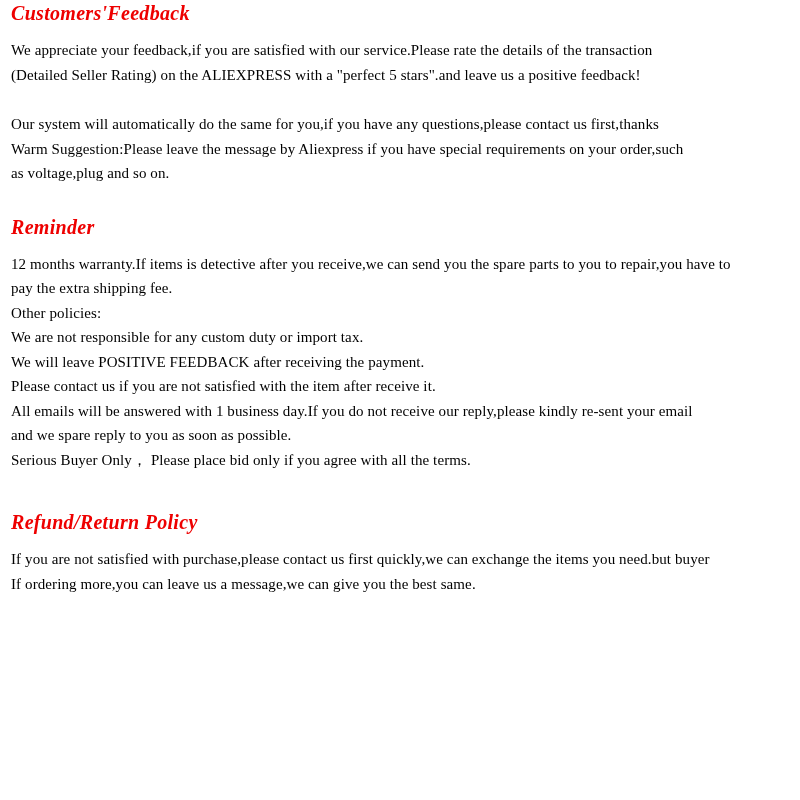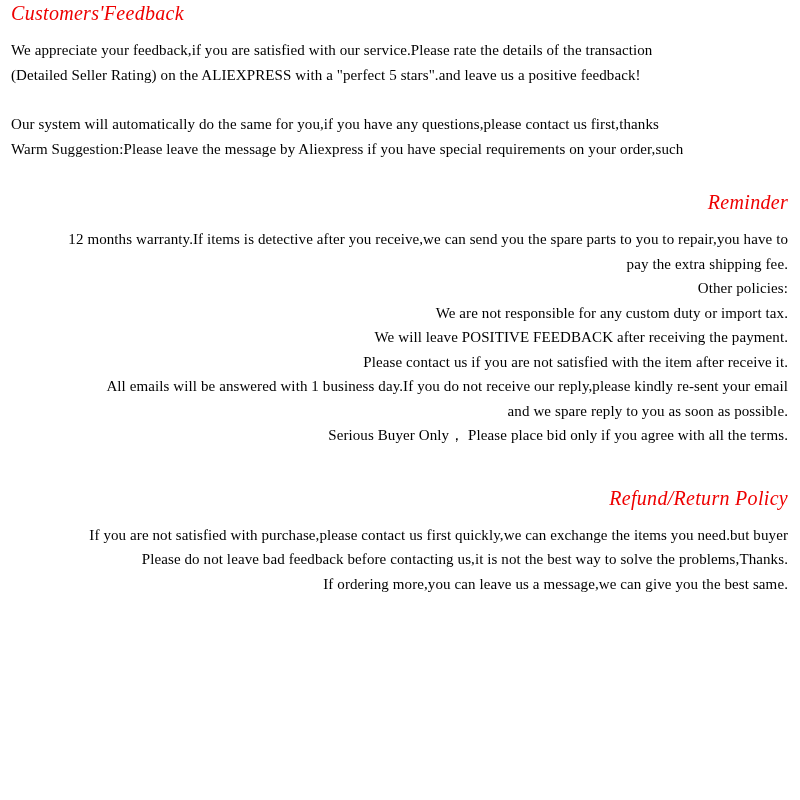--- a/index.html
+++ b/index.html
@@ -14,32 +14,31 @@
     color: #000000;
     overflow: hidden;
   }
   .page {
     padding: 2px 12px 0 11px;
     box-sizing: border-box;
   }
   .section-heading {
     font-family: "Liberation Serif", serif;
     font-style: italic;
-    font-weight: normal;
+    font-weight: bold;
     font-size: 20px;
     color: #ee0000;
     margin: 0 0 13px 0;
     letter-spacing: 0.3px;
   }
   .section {
     margin-bottom: 0;
   }
   .section + .section {
     margin-top: 30px;
-    text-align: right;
   }
   .section-refund.section {
     margin-top: 39px;
   }
   .block {
     margin: 0 0 25px 0;
   }
   .block:last-child {
     margin-bottom: 0;
     font-family: Liberation Serif, serif;
@@ -58,20 +57,21 @@
 
   <div class="section section-feedback">
     <h2 class="section-heading">Customers'Feedback</h2>
     <div class="block">
       <div class="text-line">We appreciate your feedback,if you are satisfied with our service.Please rate the details of the transaction</div>
       <div class="text-line">(Detailed Seller Rating) on the ALIEXPRESS with a "perfect 5 stars".and leave us a positive feedback!</div>
     </div>
     <div class="block">
       <div class="text-line">Our system will automatically do the same for you,if you have any questions,please contact us first,thanks</div>
       <div class="text-line">Warm Suggestion:Please leave the message by Aliexpress if you have special requirements on your order,such</div>
+      <div class="text-line">as voltage,plug and so on.</div>
     </div>
   </div>
 
   <div class="section section-reminder">
     <h2 class="section-heading">Reminder</h2>
     <div class="block">
       <div class="text-line">12 months warranty.If items is detective after you receive,we can send you the spare parts to you to repair,you have to</div>
       <div class="text-line">pay the extra shipping fee.</div>
       <div class="text-line">Other policies:</div>
       <div class="text-line">We are not responsible for any custom duty or import tax.</div>
@@ -80,18 +80,17 @@
       <div class="text-line">All emails will be answered with 1 business day.If you do not receive our reply,please kindly re-sent your email</div>
       <div class="text-line">and we spare reply to you as soon as possible.</div>
       <div class="text-line">Serious Buyer Only，  Please place bid only if you agree with all the terms.</div>
     </div>
   </div>
 
   <div class="section section-refund">
     <h2 class="section-heading">Refund/Return Policy</h2>
     <div class="block">
       <div class="text-line">If you are not satisfied with purchase,please contact us first quickly,we can exchange the items you need.but buyer</div>
-      <div class="text-line">Please do not leave bad feedback before contacting us,it is not the best way to solve the problems,Thanks.</div>
       <div class="text-line">If ordering more,you can leave us a message,we can give you the best same.</div>
     </div>
   </div>
 
 </div>
 
 </body></html>

